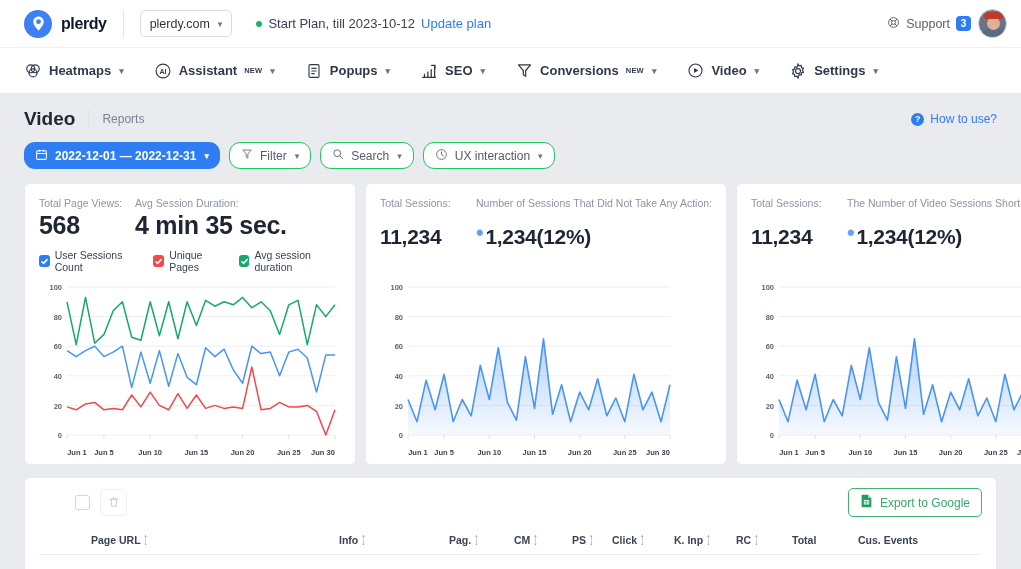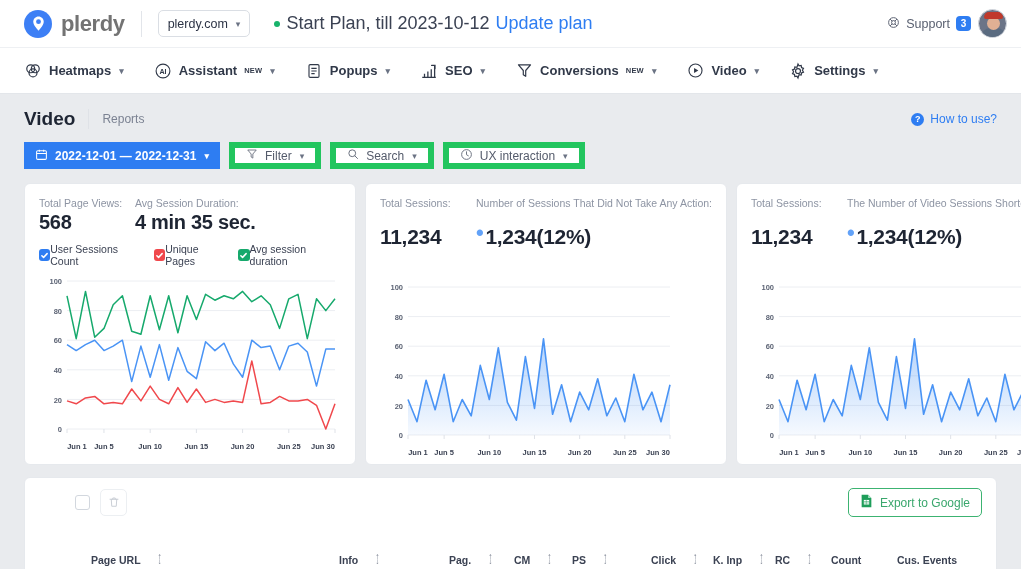--- a/index.html
+++ b/index.html
@@ -16,29 +16,29 @@
     height: 47px; background: #fff;
     display: flex; align-items: center;
     padding: 0 14px 0 24px;
     position: relative;
   }
   .brand { display: flex; align-items: center; gap: 9px; }
   .brand-mark {
     width: 28px; height: 28px; border-radius: 50%;
     background: #3d7ff5; display: flex; align-items: center; justify-content: center;
   }
-  .brand-name { font-size: 22px; font-weight: 700; letter-spacing: -0.4px; color: #737373; }
+  .brand-name { font-size: 16px; font-weight: 700; letter-spacing: -0.4px; color: #0f172a; }
   .vdivider { width: 1px; height: 26px; background: #e2e5ea; margin: 0 16px; }
   .site-select {
     border: 1px solid #dadee4; border-radius: 5px;
     height: 27px; padding: 0 9px;
     display: flex; align-items: center; gap: 7px;
     font-size: 12.5px; color: #2c3345; background: #fff; cursor: pointer;
   }
-  .plan-wrap { display: flex; align-items: center; gap: 6px; margin-left: 24px; font-size: 18px; }
+  .plan-wrap { display: flex; align-items: center; gap: 6px; margin-left: 24px; font-size: 13px; }
   .plan-dot { width: 6px; height: 6px; border-radius: 50%; background: #19b36b; }
   .plan-text { color: #3b4253; }
   .plan-link { color: #2e7df2; cursor: pointer; }
   .topbar-right { margin-left: auto; display: flex; align-items: center; gap: 7px; }
   .support-wrap { display: flex; align-items: center; gap: 6px; font-size: 12.5px; color: #5a6171; cursor: pointer; }
   .support-badge {
     background: #2e7df2; color: #fff; font-size: 10px; font-weight: 700;
     min-width: 15px; height: 15px; border-radius: 4px;
     display: flex; align-items: center; justify-content: center; padding: 0 3px;
   }
@@ -76,42 +76,42 @@
   .page-sub { font-size: 12px; color: #7b8292; }
   .howto { margin-left: auto; display: flex; align-items: center; gap: 6px; font-size: 12px; color: #2e7df2; cursor: pointer; }
   .howto-q {
     width: 13px; height: 13px; border-radius: 50%; background: #2e7df2; color: #fff;
     font-size: 9px; font-weight: 700; display: flex; align-items: center; justify-content: center;
   }
 
   
   .filterbar { display: flex; align-items: center; gap: 9px; margin-top: 12px; }
   .btn {
-    height: 27px; border-radius: 0; display: flex; align-items: center; gap: 7px;
+    height: 27px; border-radius: 11px; display: flex; align-items: center; gap: 7px;
     padding: 0 11px; font-size: 12px; cursor: pointer; white-space: nowrap;
   }
   .btn-primary { background: #2e7df2; color: #fff; font-weight: 700; }
   .btn-primary .caret { color: #fff; }
-  .btn-outline { background: #fff; border: 6px solid #22c55e; color: #545b6b; }
+  .btn-outline { background: #fff; border: 1px solid #22c55e; color: #545b6b; }
 
   
   .cards { display: flex; gap: 9px; margin-top: 14px; }
   .card {
     flex: 1; background: #fff; border-radius: 6px;
     border: 1px solid #e6e9ed; padding: 13px 14px 8px 14px; height: 282px;
   }
   .kpis { display: flex; gap: 0; }
   .kpi-label { font-size: 10.5px; color: #8d94a3; white-space: nowrap; }
-  .kpi-value { font-size: 20px; font-weight: 700; color: #1e2533; margin-top: 2px; letter-spacing: -0.3px; }
+  .kpi-value { font-size: 25px; font-weight: 700; color: #1e2533; margin-top: 2px; letter-spacing: -0.3px; }
   .kpi-value.small { font-size: 21px; margin-top: 16px; }
   .kpi-dot { color: #62a2f8; font-size: 22px; line-height: 0; position: relative; top: -4px; margin-right: 2px; }
   .kpi-a { min-width: 96px; }
 
   .legend { display: flex; align-items: center; gap: 11px; margin-top: 9px; }
-  .legend-item { display: flex; align-items: center; font-size: 10.5px; color: #3b4253; cursor: pointer; }
+  .legend-item { display: flex; align-items: center; gap: 5px; font-size: 10.5px; color: #3b4253; cursor: pointer; }
   .cbx { width: 12px; height: 12px; border-radius: 3px; display: flex; align-items: center; justify-content: center; }
   .cbx svg { display: block; }
 
   .plot { margin-top: 6px; position: relative; }
   .plot svg { display: block; }
 
   
   .panel {
     background: #fff; border-radius: 6px; border: 1px solid #e6e9ed;
     margin-top: 12px; padding: 10px 14px 0 14px; height: 100px;
@@ -121,21 +121,21 @@
   .trash-btn {
     width: 27px; height: 27px; border: 1px solid #eceff2; border-radius: 5px;
     margin-left: 10px; display: flex; align-items: center; justify-content: center; cursor: pointer; background:#fff;
   }
   .export-btn {
     margin-left: auto; height: 29px; border: 1px solid #3cb371; border-radius: 5px;
     display: flex; align-items: center; gap: 7px; padding: 0 11px;
     font-size: 12px; color: #3aa76d; background: #fff; cursor: pointer;
   }
   .thead { display: flex; align-items: flex-end; margin-top: 17px; padding-bottom: 8px; border-bottom: 1px solid #ebedf1; }
-  .th { font-size: 10.5px; font-weight: 700; color: #3b4253; display: flex; align-items: flex-start; gap: 17px; white-space: nowrap; margin-top: 20px; }
+  .th { font-size: 10.5px; font-weight: 700; color: #3b4253; display: flex; align-items: center; gap: 3px; white-space: nowrap; }
   .sortico { display: inline-flex; flex-direction: column; line-height: 5px; font-size: 8px; color: #6e7party; color: #6e7686; }
   .sortico i { font-style: normal; }
 </style>
 </head>
 <body>
 
 <div class="topbar">
   <div class="brand">
     <span class="brand-mark">
       <svg width="17" height="17" viewBox="0 0 24 24">
@@ -539,21 +539,21 @@
             <i>↓</i>
           </span>
       </span>
       <span class="th" style="width:58px">
         <span>CM</span>
         <span class="sortico">
             <i>↑</i>
             <i>↓</i>
           </span>
       </span>
-      <span class="th" style="width:79px">
+      <span class="th" style="width:40px">
         <span>PS</span>
         <span class="sortico">
             <i>↑</i>
             <i>↓</i>
           </span>
       </span>
       <span class="th" style="width:62px">
         <span>Click</span>
         <span class="sortico">
             <i>↑</i>
@@ -568,20 +568,20 @@
           </span>
       </span>
       <span class="th" style="width:56px">
         <span>RC</span>
         <span class="sortico">
             <i>↑</i>
             <i>↓</i>
           </span>
       </span>
       <span class="th" style="width:66px">
-        <span>Count</span>
+        <span>Total</span>
       </span>
       <span class="th">
         <span>Cus. Events</span>
       </span>
     </div>
   </div>
 </div>
 
 </body></html>

